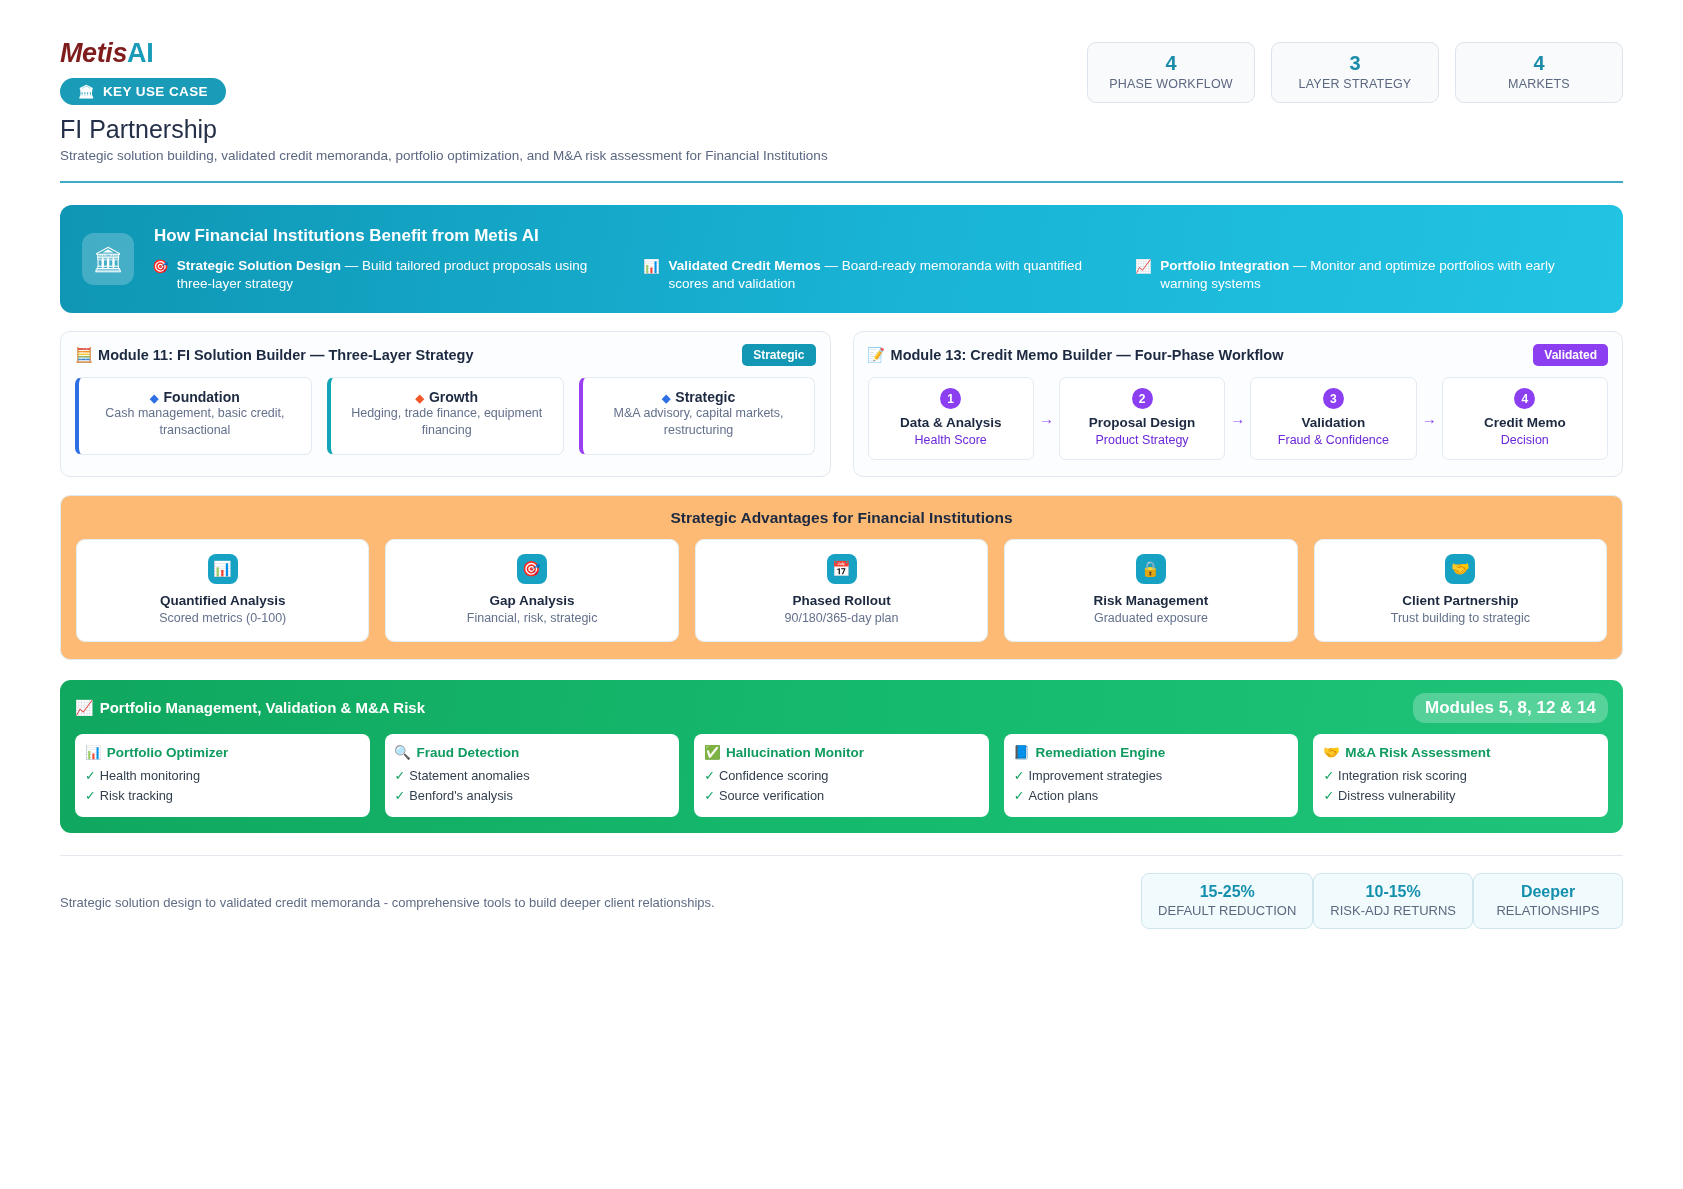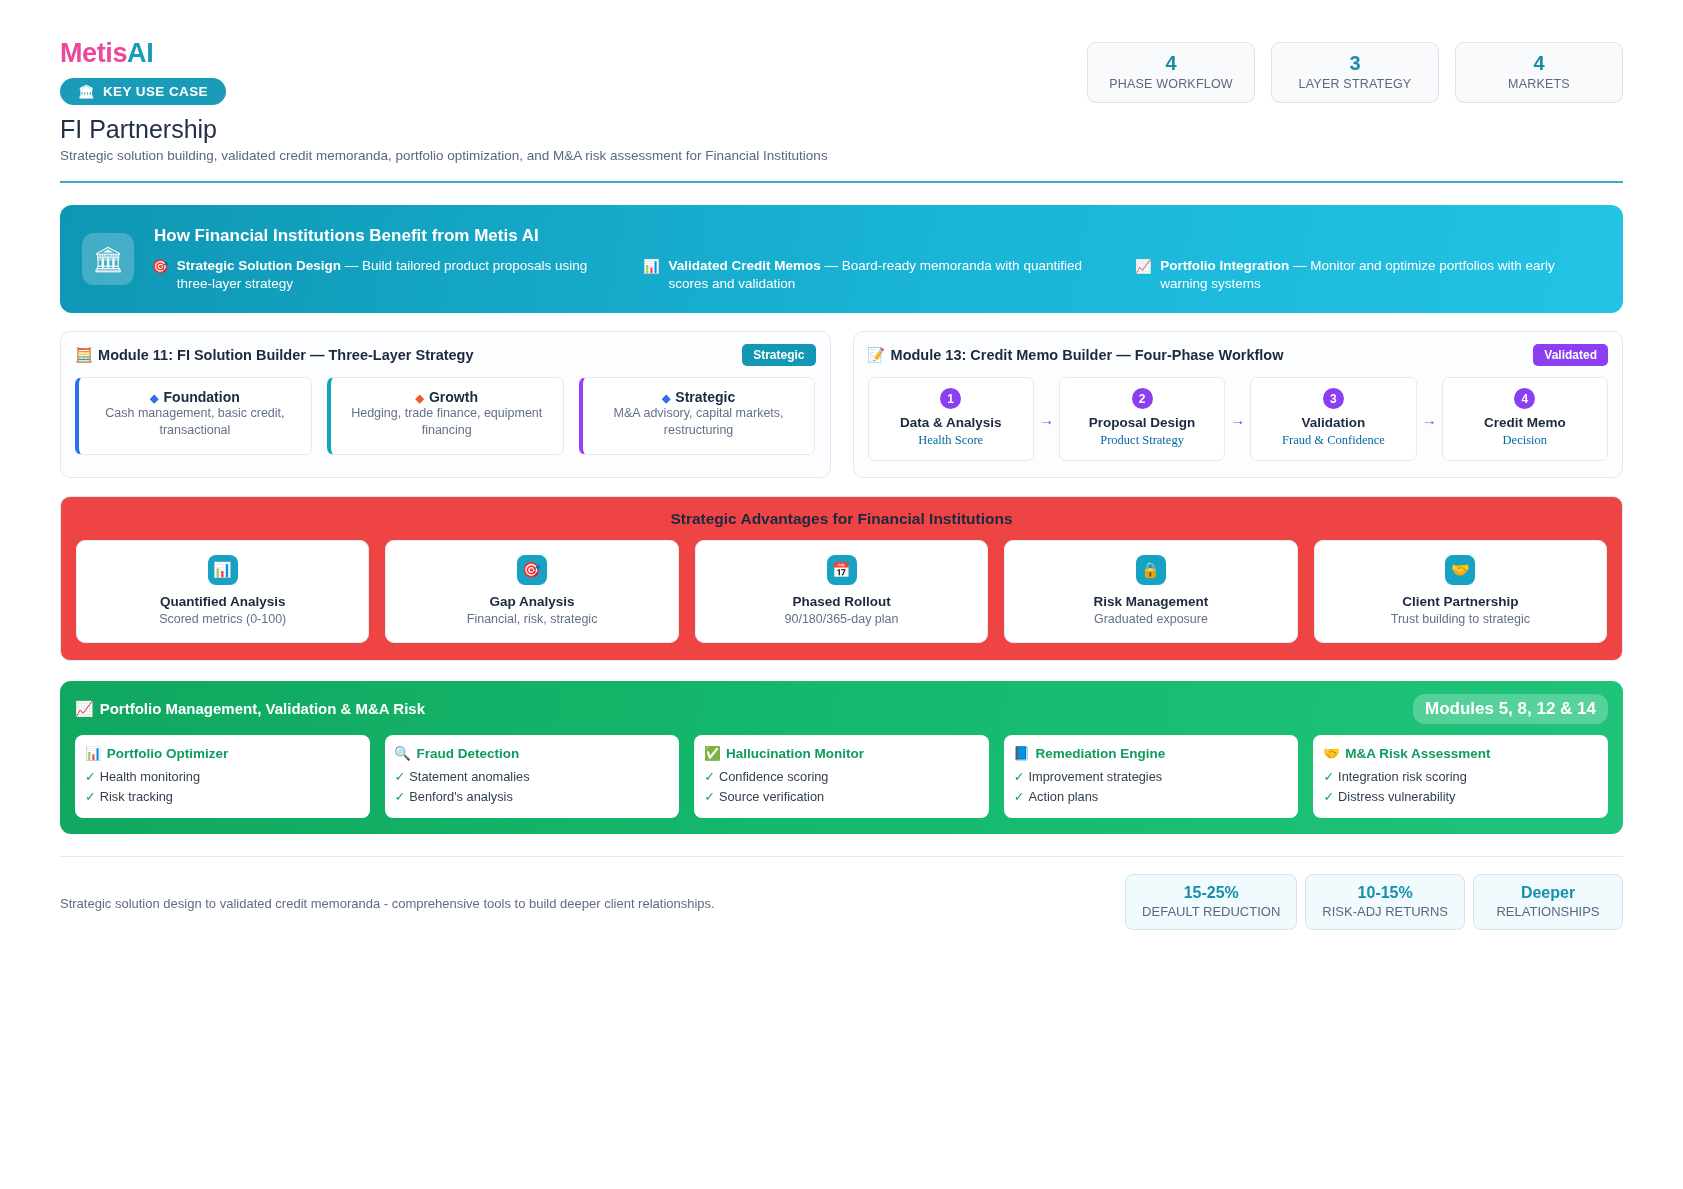--- a/index.html
+++ b/index.html
@@ -8,21 +8,21 @@
     font-family: "Liberation Sans", sans-serif;
     color: #1f2a44;
     -webkit-font-smoothing: antialiased;
   }
   .page { padding: 30px 60px 0 60px; }
 
   
   .header { display: flex; justify-content: space-between; align-items: flex-start; }
   .brand-block { padding-top: 8px; }
   .logo { font-size: 27px; font-weight: bold; letter-spacing: -0.4px; }
-  .logo .metis { color: #ec4899; }
+  .logo .metis { color: #7f1d1d; font-style: italic; }
   .logo .ai { color: #1a9cb8; }
   .pill-usecase {
     display: inline-flex; align-items: center; gap: 8px;
     background: #1a9cb8; color: #fff; border-radius: 16px;
     padding: 6px 18px; margin-top: 9px;
     font-size: 13.5px; font-weight: bold; letter-spacing: 0.4px;
   }
   .pill-usecase .emo { font-size: 13px; }
   .page-title { font-size: 25px; font-weight: normal; color: #243048; margin-top: 10px; }
   .page-sub { font-size: 13.5px; color: #5a6781; margin-top: 4px; }
@@ -86,27 +86,27 @@
   .phase {
     flex: 1; border: 1px solid #e4eaf1; border-radius: 7px; background: #fff;
     padding: 10px 6px 12px 6px; text-align: center;
   }
   .pnum {
     width: 21px; height: 21px; border-radius: 50%; background: #8b3ff0; color: #fff;
     font-size: 12px; font-weight: bold; display: inline-flex; align-items: center;
     justify-content: center; margin-bottom: 6px;
   }
   .pname { font-size: 13.5px; font-weight: bold; color: #1c2940; }
-  .pdesc { font-size: 12.5px; color: #0369a1; margin-top: 3px; font-family: Liberation Serif, serif; }
+  .pdesc { font-size: 12.5px; color: #6d28d9; margin-top: 3px; }
   .arrow { display: flex; align-items: center; color: #8b3ff0; font-size: 15px; padding: 0 5px; }
 
   
   .adv-wrap {
     margin-top: 18px; border: 1px solid #dfeaf0; border-radius: 10px;
-    background: #ef4444; padding: 13px 15px 17px 15px;
+    background: #fdba74; padding: 13px 15px 17px 15px;
   }
   .adv-title { text-align: center; font-size: 15.5px; font-weight: bold; color: #1c2940; margin-bottom: 12px; }
   .adv-grid { display: flex; gap: 16px; }
   .adv {
     flex: 1; background: #fff; border: 1px solid #e3edf2; border-radius: 9px;
     padding: 14px 8px 16px 8px; text-align: center;
   }
   .adv-ico {
     width: 30px; height: 30px; margin: 0 auto 9px auto; border-radius: 8px;
     background: #17a2c4; display: flex; align-items: center; justify-content: center; font-size: 15px;
@@ -131,21 +131,21 @@
   .gcard-t { font-size: 13.5px; font-weight: bold; color: #0f9b5f; margin-bottom: 6px; }
   .gcard-t .emo { margin-right: 5px; }
   .gitem { font-size: 12.8px; color: #33404f; line-height: 1.5; }
   .gitem .ck { color: #13a263; margin-right: 4px; }
 
   
   .foot-sep { height: 1px; background: #e4e9f0; margin: 22px 0 0 0; }
   .footer { display: flex; justify-content: space-between; align-items: center; padding: 17px 0 0 0; }
   .foot-title { font-size: 15px; font-weight: bold; color: #1c2940; }
   .foot-sub { font-size: 13px; color: #5f6c85; margin-top: 4px; }
-  .foot-stats { display: flex; gap: 8px; }
+  .foot-stats { display: flex; gap: 0; }
   .fstat {
     border: 1px solid #cfe6ee; border-radius: 8px; background: #f1fafc;
     padding: 9px 16px 10px 16px; text-align: center; min-width: 150px;
   }
   .fstat-num { font-size: 16px; font-weight: bold; color: #1490ae; }
   .fstat-lbl { font-size: 13px; color: #5c6880; margin-top: 2px; }
 </style>
 </head>
 <body>
 

